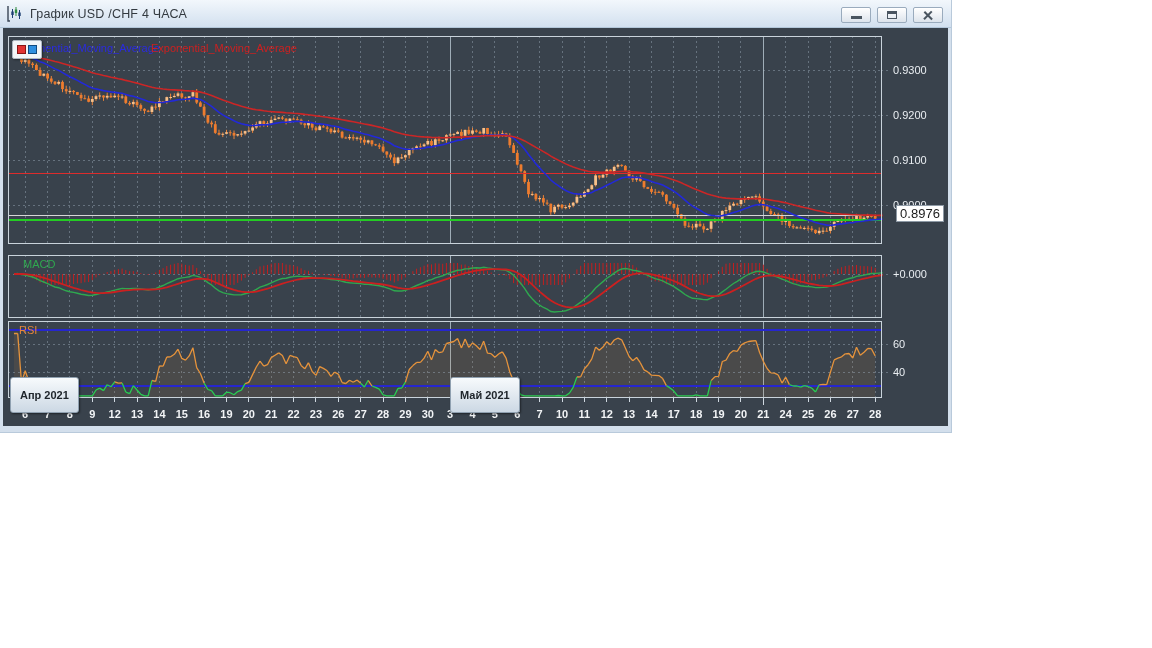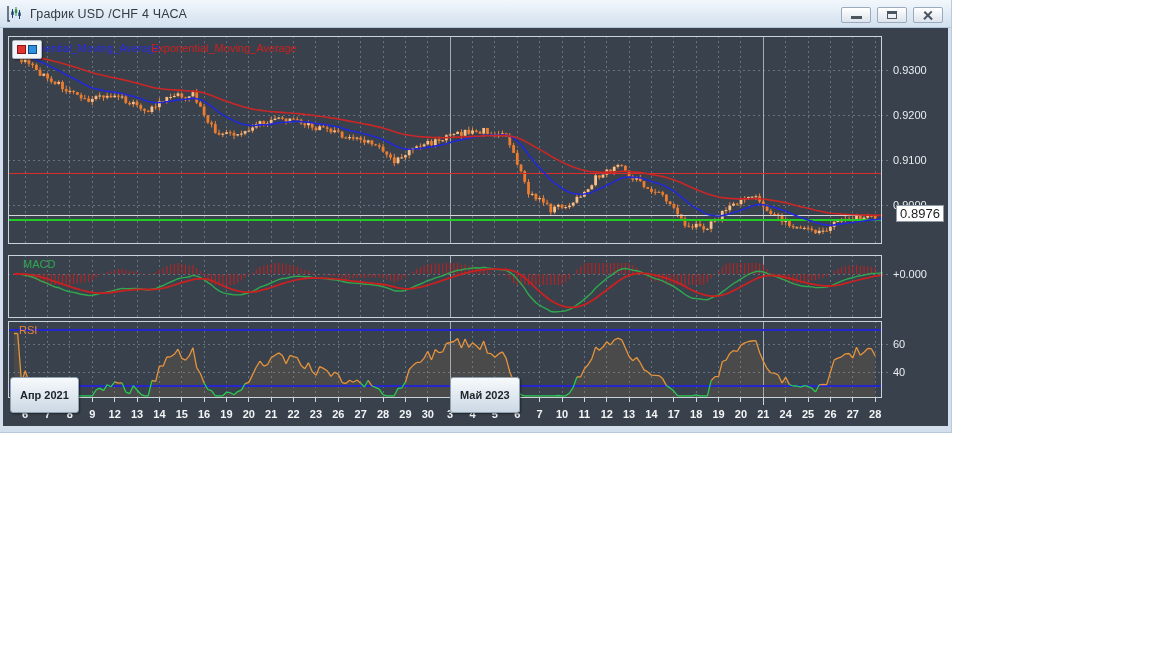--- a/index.html
+++ b/index.html
@@ -569,19 +569,19 @@
       <span class="legend-label legend-slow">Exponential_Moving_Average</span>
       <div class="legend-box">
         <span class="swatch swatch-red"></span>
         <span class="swatch swatch-blue"></span>
       </div>
 
       <span class="pane-label macd-label">MACD</span>
       <span class="pane-label rsi-label">RSI</span>
 
       <div class="month-badge badge-apr">Апр 2021</div>
-      <div class="month-badge badge-may">Май 2023</div>
+      <div class="month-badge badge-may">Май 2021</div>
 
       <div class="price-box">0.8976</div>
     </div>
 
   </div>
 </div>
 
 </body></html>

